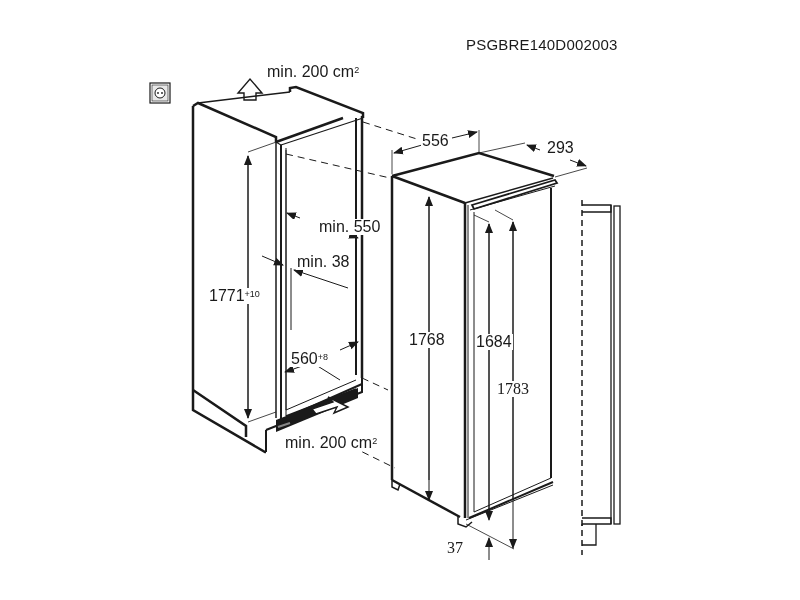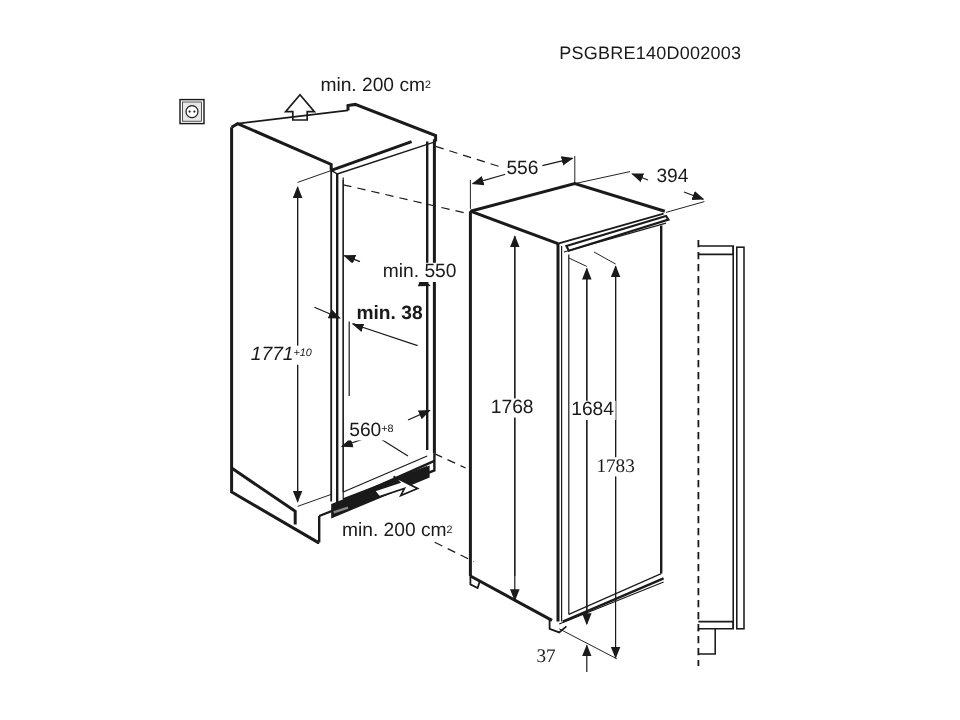--- a/index.html
+++ b/index.html
@@ -172,31 +172,31 @@
     <path d="M582,524 L582,526 M596,524 L596,545 L582,545" stroke-width="1.3"></path>
   </g>
 </svg>
 
 <div class="lbl code" style="left:466px; top:37px;">PSGBRE140D002003</div>
 
 <div class="lbl" style="left:267px; top:64px;"><span>min. 200 cm</span><sup>2</sup></div>
 
 <div class="lbl bg" style="left:288px; top:219px;padding-left:31px;">min. 550</div>
 
-<div class="lbl bg" style="left:296px; top:254px;font-weight:bold;">min. 38</div>
-
-<div class="lbl bg" style="left:208px; top:288px;font-style:italic;"><span>1771</span><sup>+10</sup></div>
+<div class="lbl bg" style="left:296px; top:254px;">min. 38</div>
+
+<div class="lbl bg" style="left:208px; top:288px;"><span>1771</span><sup>+10</sup></div>
 
 <div class="lbl bg" style="left:290px; top:351px;"><span>560</span><sup>+8</sup></div>
 
 <div class="lbl bg" style="left:284px; top:435px;"><span>min. 200 cm</span><sup>2</sup></div>
 
 <div class="lbl bg" style="left:421px; top:133px;">556</div>
 
-<div class="lbl bg" style="left:546px; top:140px;">394</div>
+<div class="lbl bg" style="left:546px; top:140px;">293</div>
 
 <div class="lbl bg" style="left:408px; top:332px;">1768</div>
 
 <div class="lbl bg" style="left:475px; top:334px;">1684</div>
 
 <div class="lbl bg" style="left:496px; top:381px;font-family:Liberation Serif, serif;">1783</div>
 
 <div class="lbl bg" style="left:446px; top:540px;font-family:Liberation Serif, serif;">37</div>
 
 </body></html>

